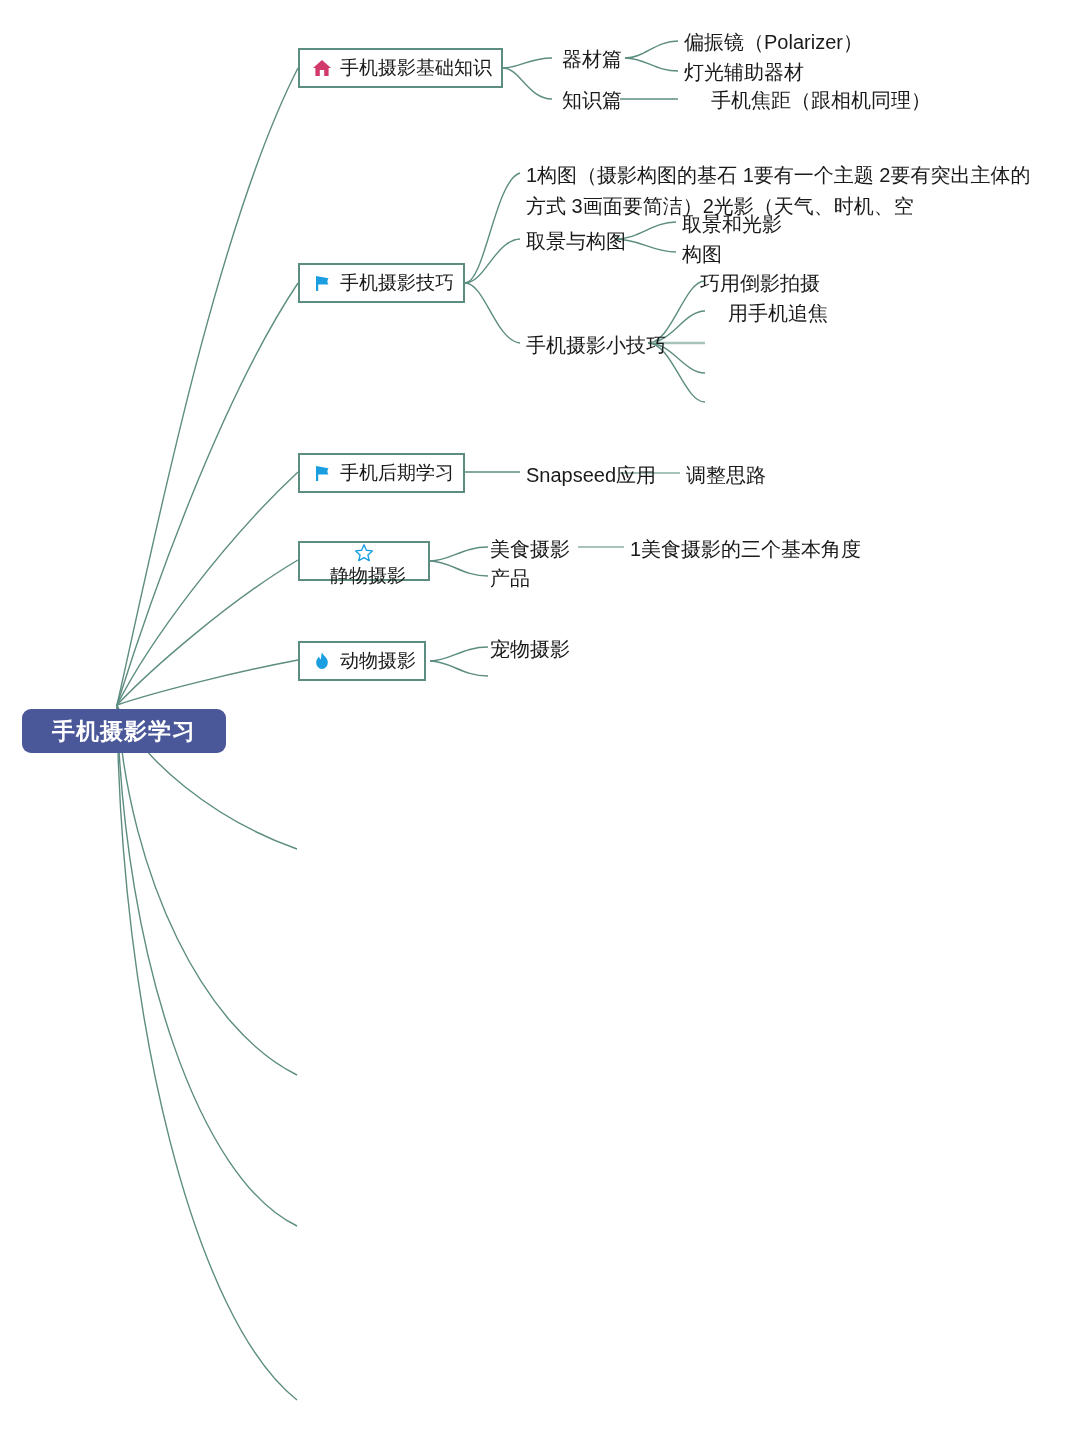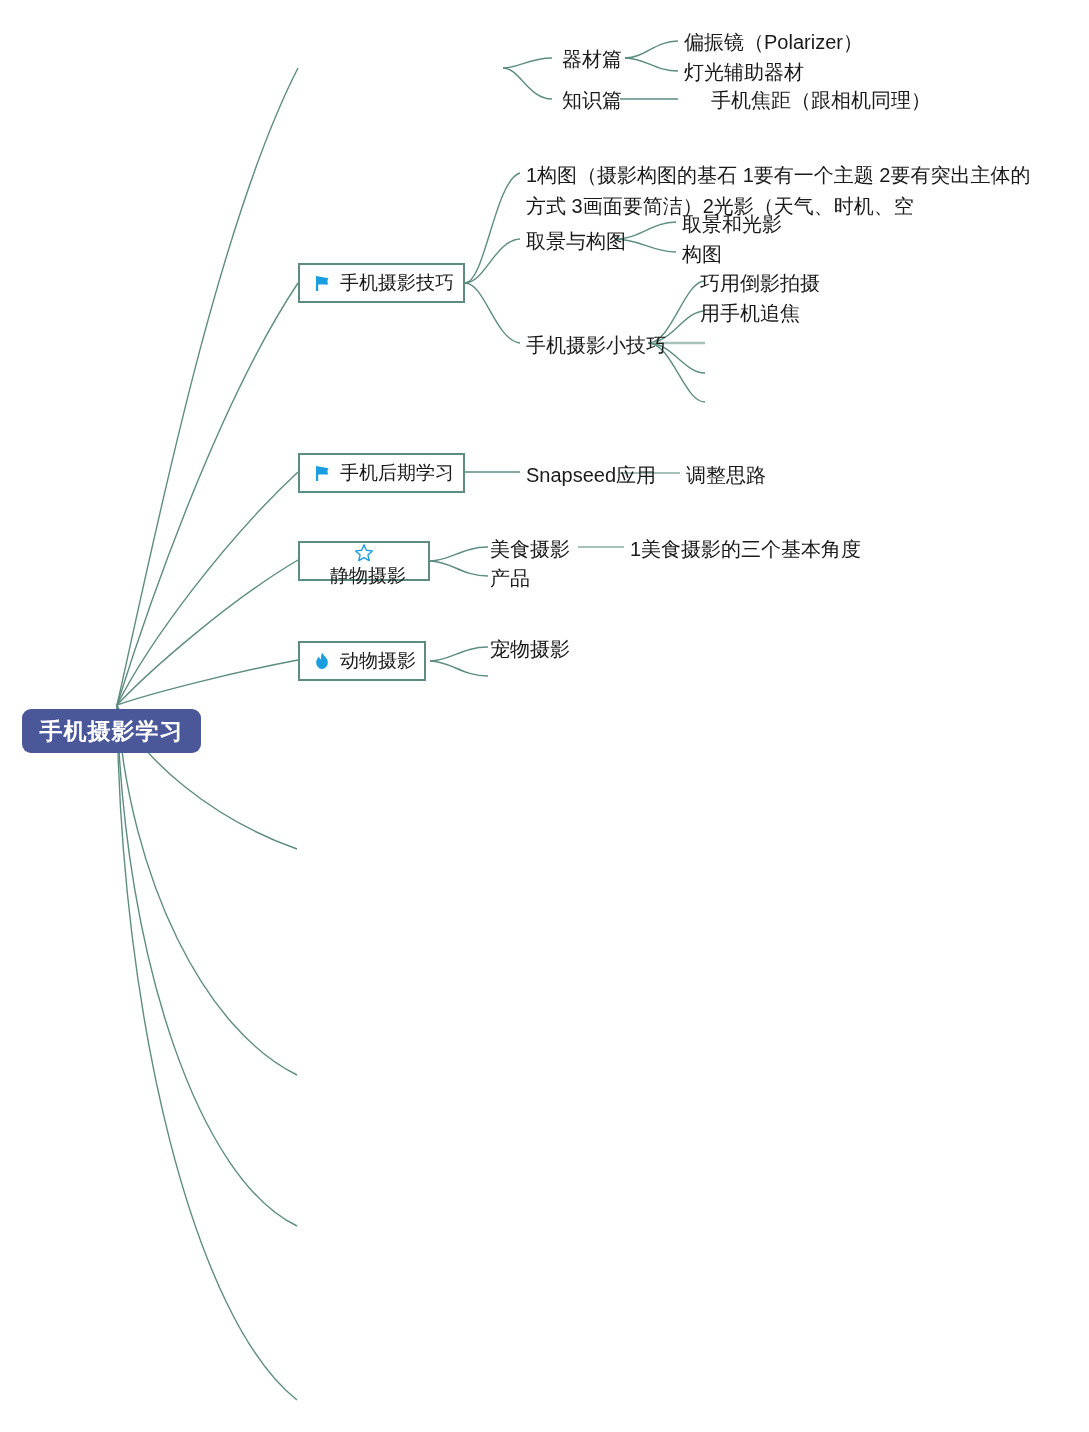--- a/index.html
+++ b/index.html
@@ -23,21 +23,21 @@
     top: 0;
     width: 1089px;
     height: 1432px;
   }
 
   
   .root-node {
     position: absolute;
     left: 22px;
     top: 709px;
-    width: 179px;
+    width: 204px;
     height: 44px;
     background: #4a5799;
     border-radius: 9px;
     display: flex;
     align-items: center;
     justify-content: center;
     box-sizing: border-box;
     z-index: 5;
   }
   .root-label {
@@ -138,20 +138,29 @@
 
       <path d="M430,661 C450,661 462,647 488,647"></path>
       <path d="M430,661 C450,661 462,676 488,676"></path>
     </g>
   </svg>
 
   <div class="root-node">
     <span class="root-label">手机摄影学习</span>
   </div>
 
+  <div class="l1-node" style="left:298px; top:48px; width:205px;">
+    <span class="node-icon">
+      <svg viewBox="0 0 20 20" width="20" height="20" aria-hidden="true">
+        <path d="M10 2 L19 10 L16.6 10 L16.6 18 L3.4 18 L3.4 10 L1 10 Z" fill="#d2396b"></path>
+        <rect x="7.8" y="12" width="4.4" height="6" fill="#ffffff"></rect>
+      </svg>
+    </span>
+    <span class="l1-label">手机摄影基础知识</span>
+  </div>
 
   <div class="l1-node" style="left:298px; top:263px; width:167px;">
     <span class="node-icon">
       <svg viewBox="0 0 20 20" width="20" height="20" aria-hidden="true">
         <path d="M4 3 L4 18 L6.2 18 L6.2 11.5 L16.5 11.5 C15 9.6 15 7.2 16.6 5.2 L4 3 Z" fill="#1a9ee0"></path>
       </svg>
     </span>
     <span class="l1-label">手机摄影技巧</span>
   </div>
 
@@ -187,21 +196,21 @@
   <div class="txt-node" style="left:684px; top:32px;">偏振镜（Polarizer）</div>
   <div class="txt-node" style="left:684px; top:62px;">灯光辅助器材</div>
   <div class="txt-node" style="left:711px; top:90px;">手机焦距（跟相机同理）</div>
 
   <div class="txt-node wrap" style="left:526px; top:160px; width:510px;">1构图（摄影构图的基石 1要有一个主题 2要有突出主体的方式 3画面要简洁）2光影（天气、时机、空</div>
   <div class="txt-node" style="left:526px; top:231px;">取景与构图</div>
   <div class="txt-node" style="left:682px; top:214px;">取景和光影</div>
   <div class="txt-node" style="left:682px; top:245px;font-family:Liberation Mono, monospace;">构图</div>
   <div class="txt-node" style="left:526px; top:335px;">手机摄影小技巧</div>
   <div class="txt-node" style="left:700px; top:273px;">巧用倒影拍摄</div>
-  <div class="txt-node" style="left:700px; top:303px;text-align:center;">用手机追焦</div>
+  <div class="txt-node" style="left:728px; top:303px;text-align:center;">用手机追焦</div>
 
   <div class="txt-node" style="left:526px; top:465px;">Snapseed应用</div>
   <div class="txt-node" style="left:686px; top:465px;">调整思路</div>
 
   <div class="txt-node" style="left:490px; top:539px;">美食摄影</div>
   <div class="txt-node" style="left:490px; top:568px;">产品</div>
   <div class="txt-node" style="left:630px; top:539px;">1美食摄影的三个基本角度</div>
 
   <div class="txt-node" style="left:490px; top:639px;">宠物摄影</div>
 

